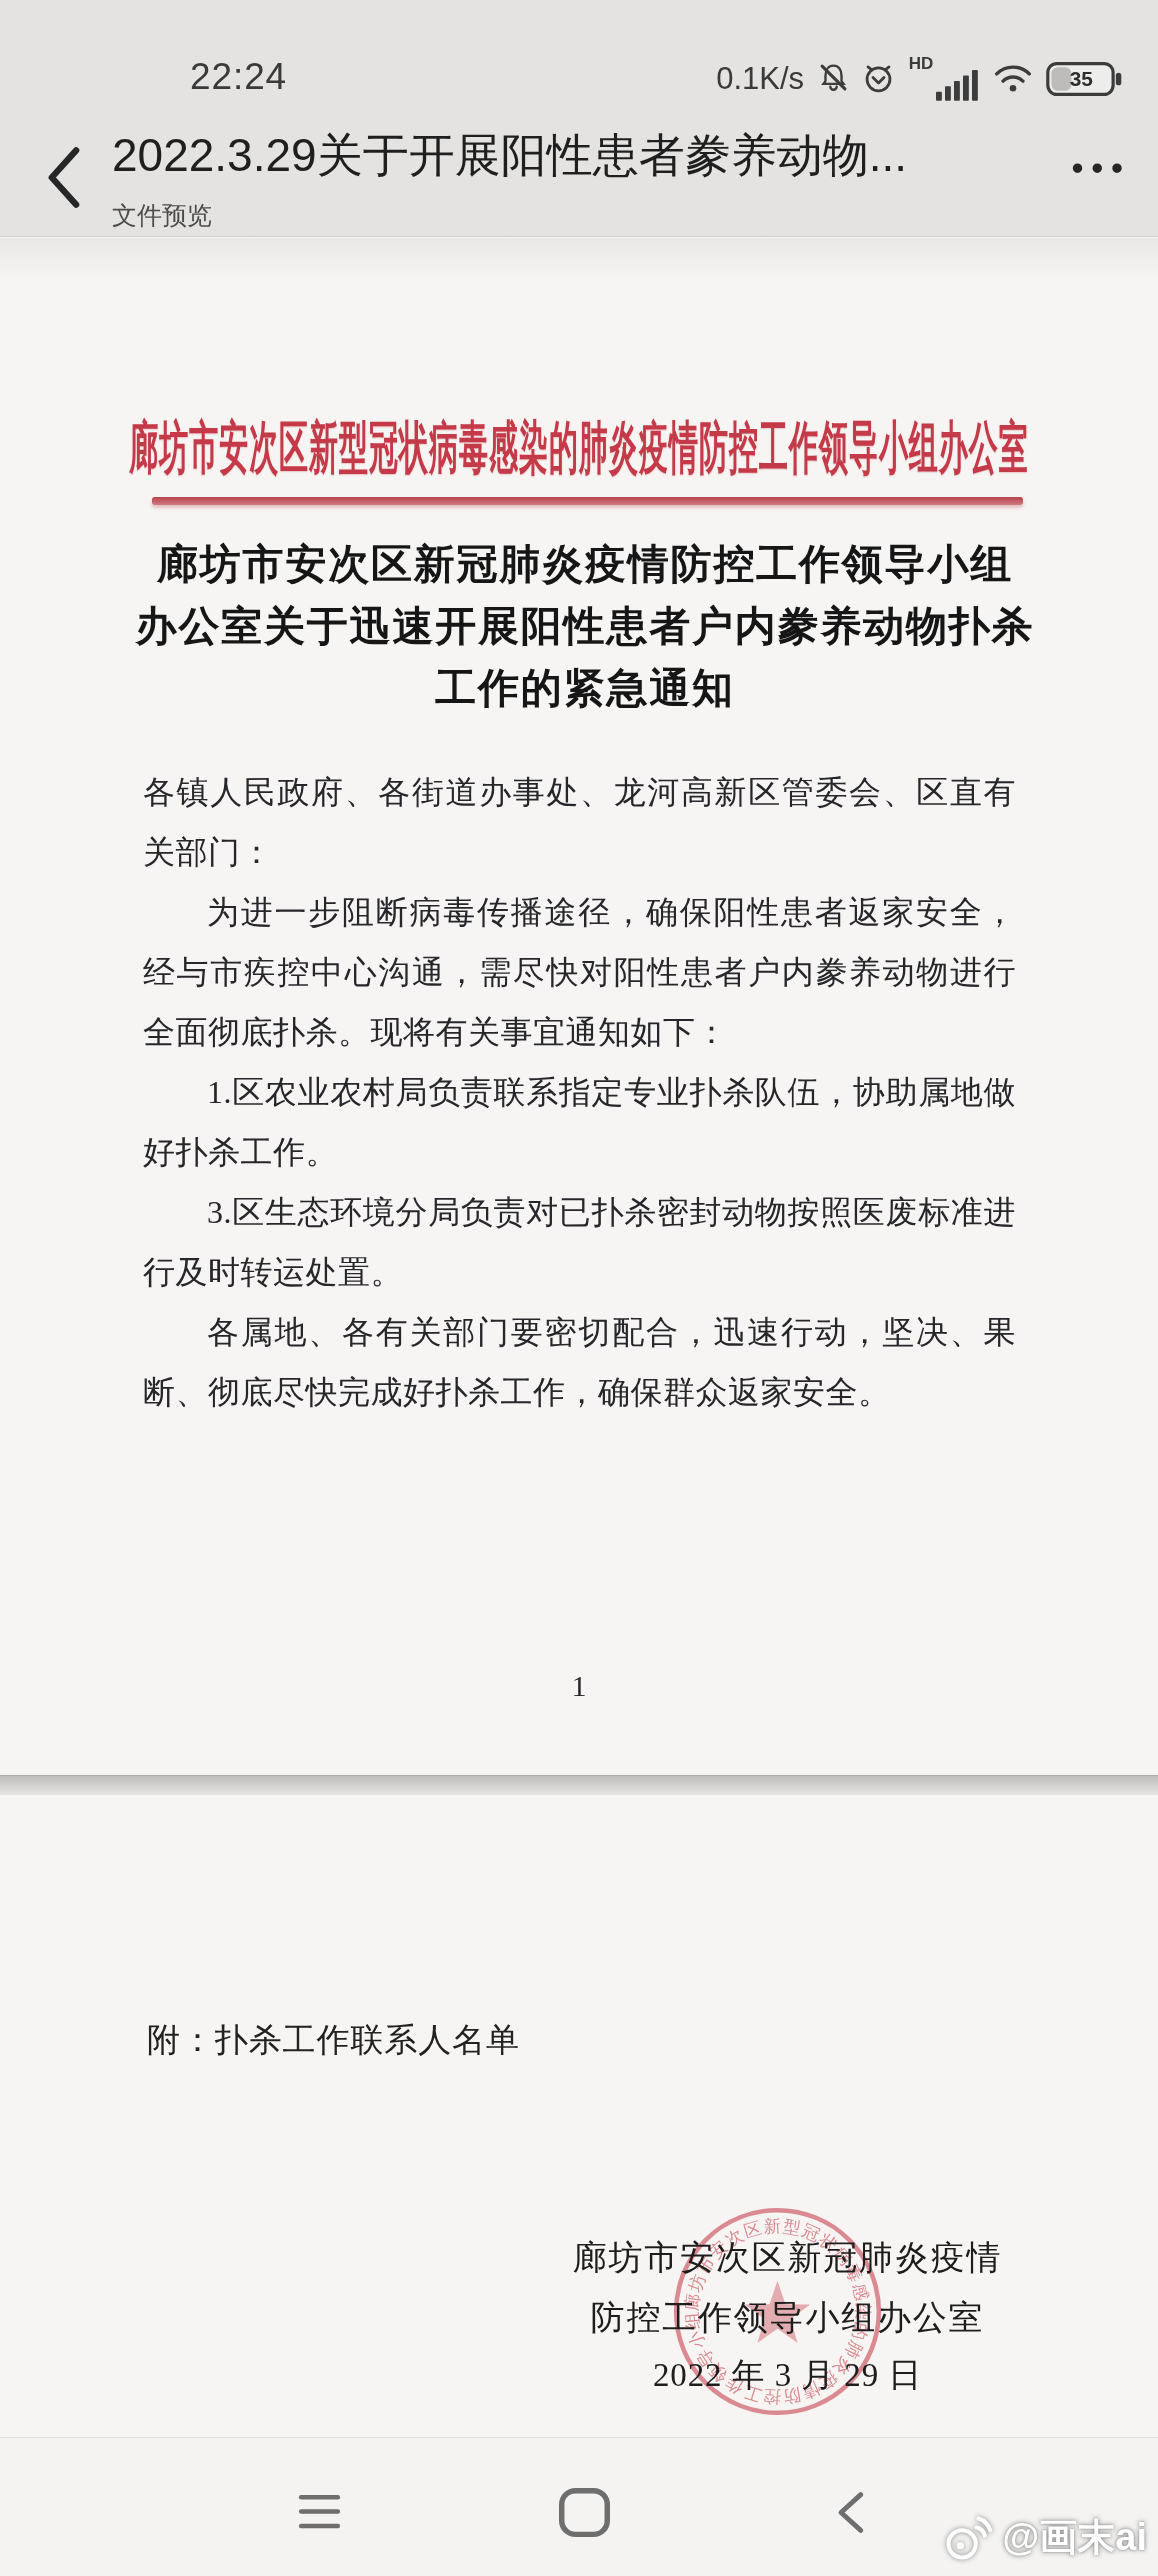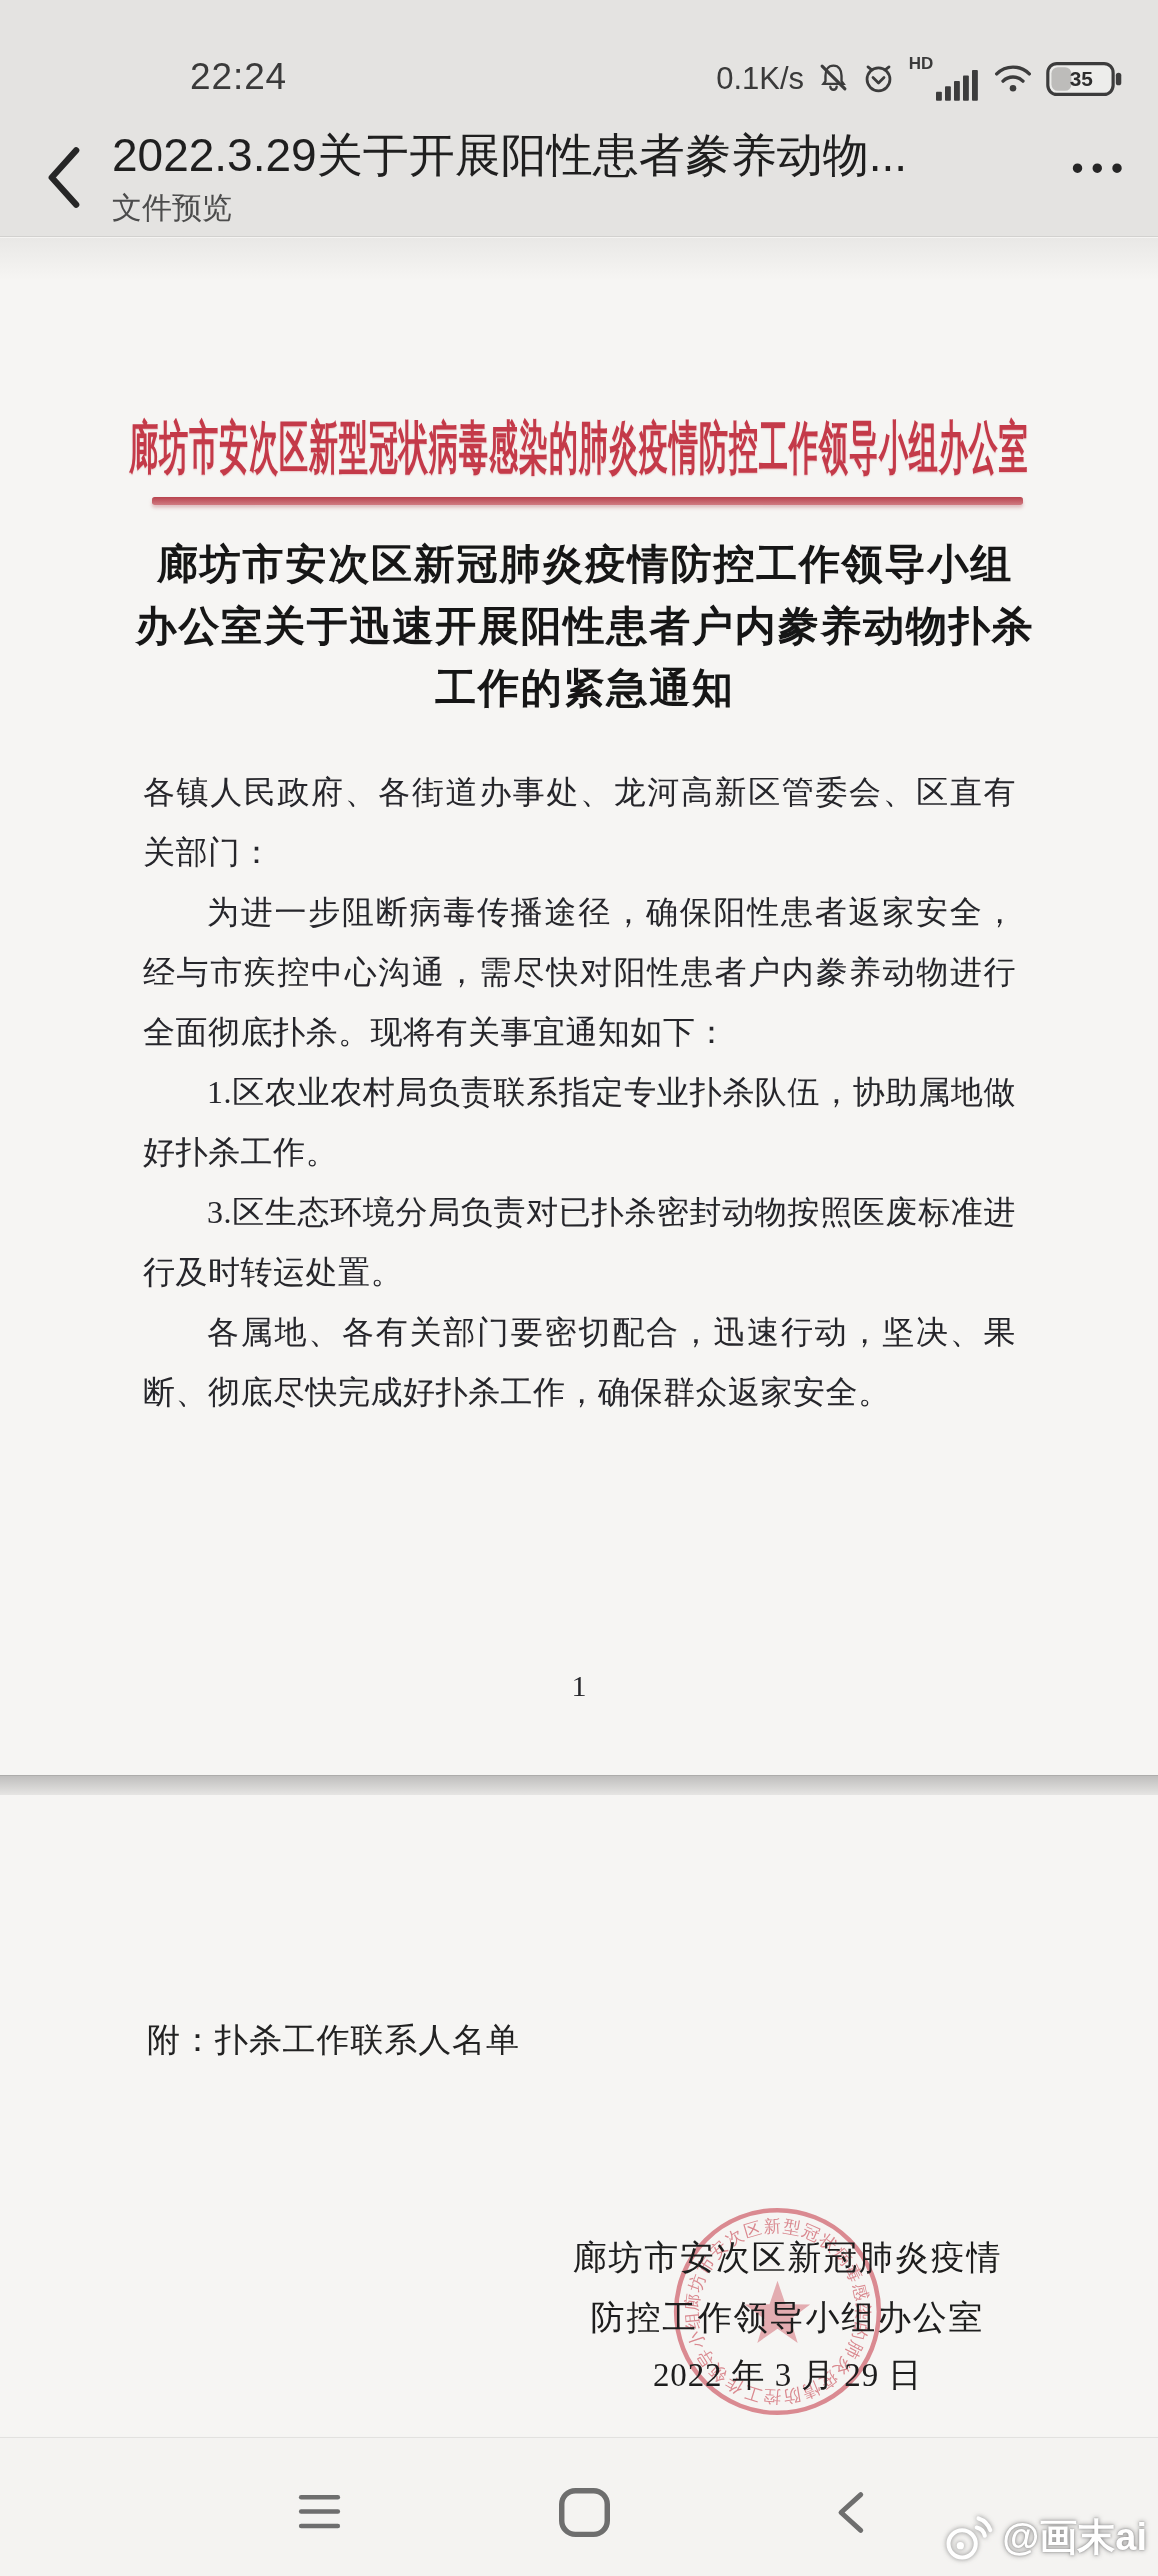--- a/index.html
+++ b/index.html
@@ -17,21 +17,21 @@
   .signal-wrap { position:relative; width:72px; height:47px; }
   .hd { position:absolute; top:-1.8px; left:0; font-size:17px; font-weight:700; }
   .signal-bars { position:absolute; bottom:1.8px; right:0; }
   .battery-box { position:relative; width:78px; height:40px; }
 
   .title-row { position:absolute; top:118px; left:0; width:100%; height:120px; }
   .back-btn { position:absolute; left:40px; top:23.5px; width:47px; height:71px; cursor:pointer; }
   .title-col { position:absolute; left:112px; top:5.4px; width:940px; }
   .app-title { font-size:46px; line-height:65px; height:65px; color:#1f1f1f; font-weight:500;
                white-space:nowrap; overflow:hidden; }
-  .app-subtitle { margin-top:3px; font-size:30px; line-height:33px; color:#4c4c4c; }
+  .app-subtitle { margin-top:11px; font-size:25px; line-height:33px; color:#4c4c4c; }
   .more-btn { position:absolute; right:27px; top:31px; font-size:33px; letter-spacing:8.2px;
               color:#262626; font-weight:700; cursor:pointer; }
 
   
   .viewer { position:absolute; top:238px; left:0; width:100%; height:2198px;
             background:linear-gradient(#e9e8e6 0px, #f6f5f3 42px, #f6f5f3 100%); }
   .page { position:absolute; left:0; width:100%; }
   .page1 { top:0; height:1537px; }
 
   .org-header { position:absolute; top:172px; left:50%; transform:translateX(-50%) scaleX(0.51);

